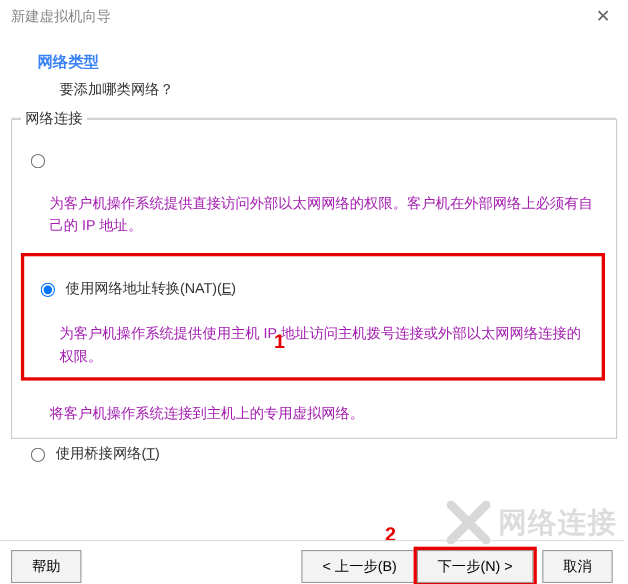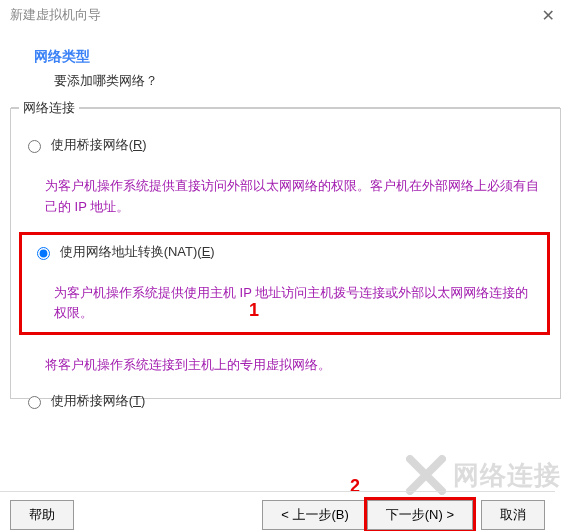--- a/index.html
+++ b/index.html
@@ -95,21 +95,21 @@
   }
   .annotation {
     position: absolute;
     color: #e80000;
     font-weight: bold;
     font-size: 18px;
   }
   .footer {
     position: absolute;
     bottom: 0;
-    left: 0; right: 16px;
+    left: 0; right: 4px;
     padding: 8px 10px 0 10px;
     display: flex;
     align-items: flex-start;
     justify-content: space-between;
     border-top: 1px solid #ddd;
     height: 40px;
     overflow: hidden;
   }
   .btn {
     border: 1px solid #999;
@@ -157,26 +157,25 @@
   <div class="header-title">网络类型</div>
   <div class="header-sub">要添加哪类网络？</div>
 </div>
 
 <div class="groupbox">
   <div class="groupbox-legend-wrap"></div>
   <span class="groupbox-legend">网络连接</span>
 
   <div class="opt">
     <input type="radio" name="net" style="">
-    <span class="opt-label"><span>使用桥接网络(</span><span class="ul">R</span><span>)</span></span>
   </div>
   <div class="opt-desc">为客户机操作系统提供直接访问外部以太网网络的权限。客户机在外部网络上必须有自己的 IP 地址。</div>
 
   <div class="highlight-box">
-    <div class="opt" style="margin-top:0">
+    <div class="opt" style="margin-top:12px">
       <input type="radio" name="net" checked="" style="">
       <span class="opt-label"><span>使用网络地址转换(NAT)(</span><span class="ul">E</span><span>)</span></span>
     </div>
     <div class="opt-desc" style="margin-bottom:6px">为客户机操作系统提供使用主机 IP 地址访问主机拨号连接或外部以太网网络连接的权限。</div>
   </div>
 
   <div class="opt-desc">将客户机操作系统连接到主机上的专用虚拟网络。</div>
 
   <div class="opt">
     <input type="radio" name="net" style="">

